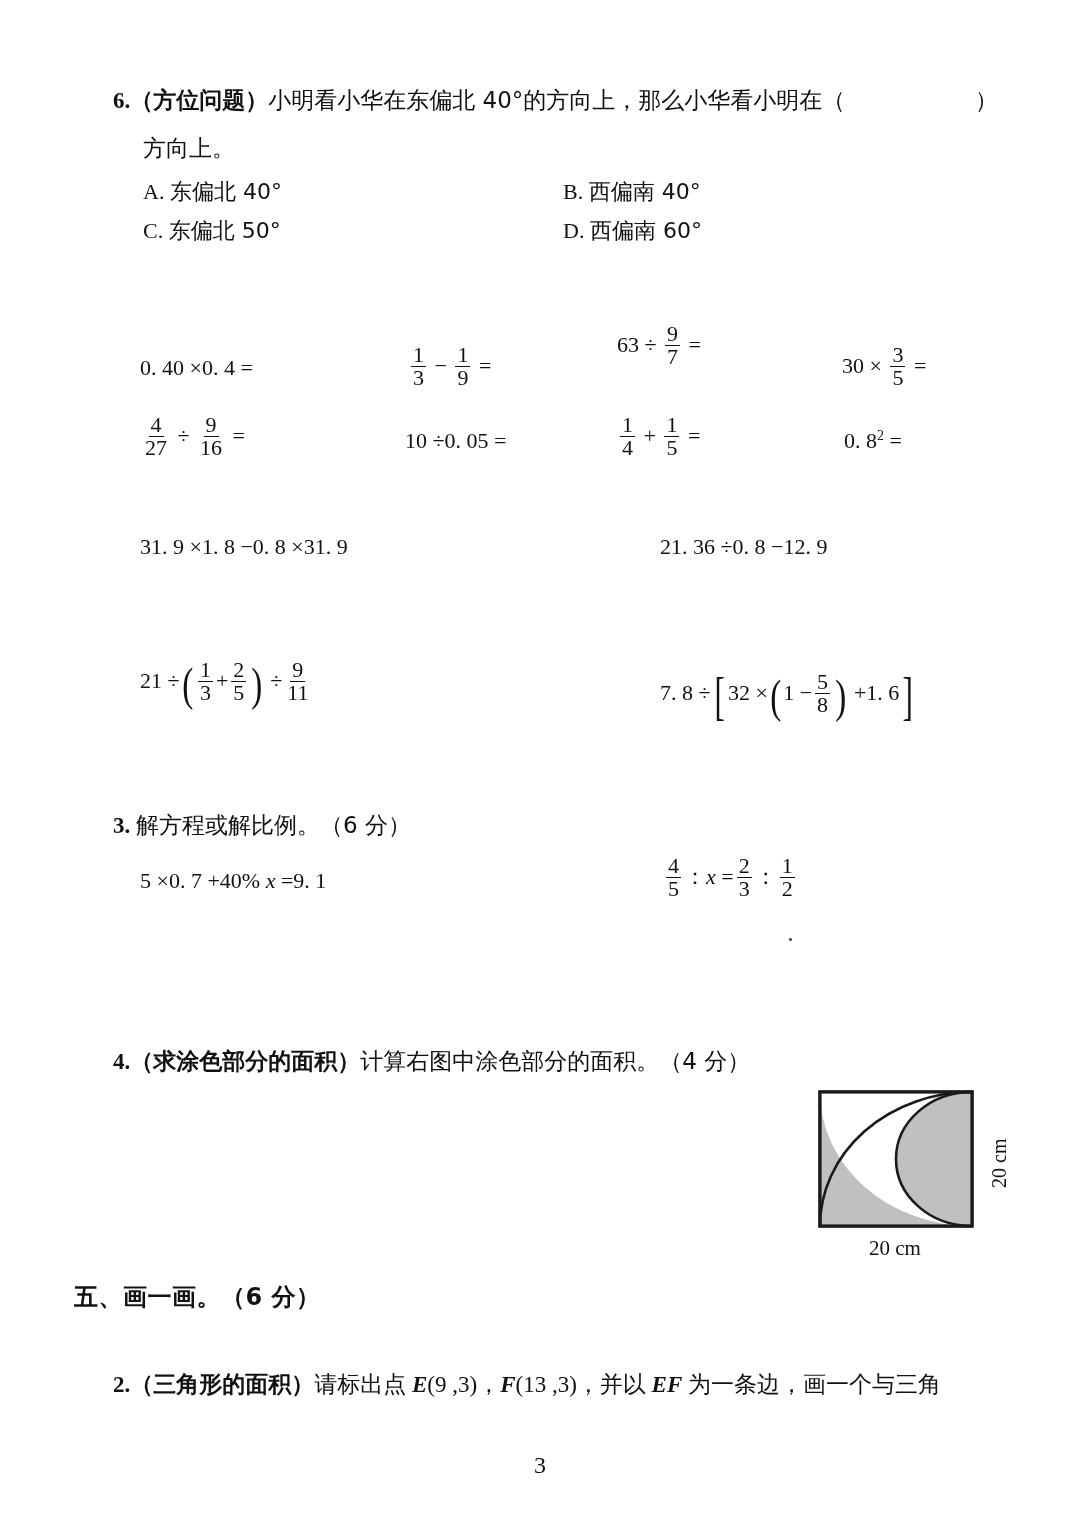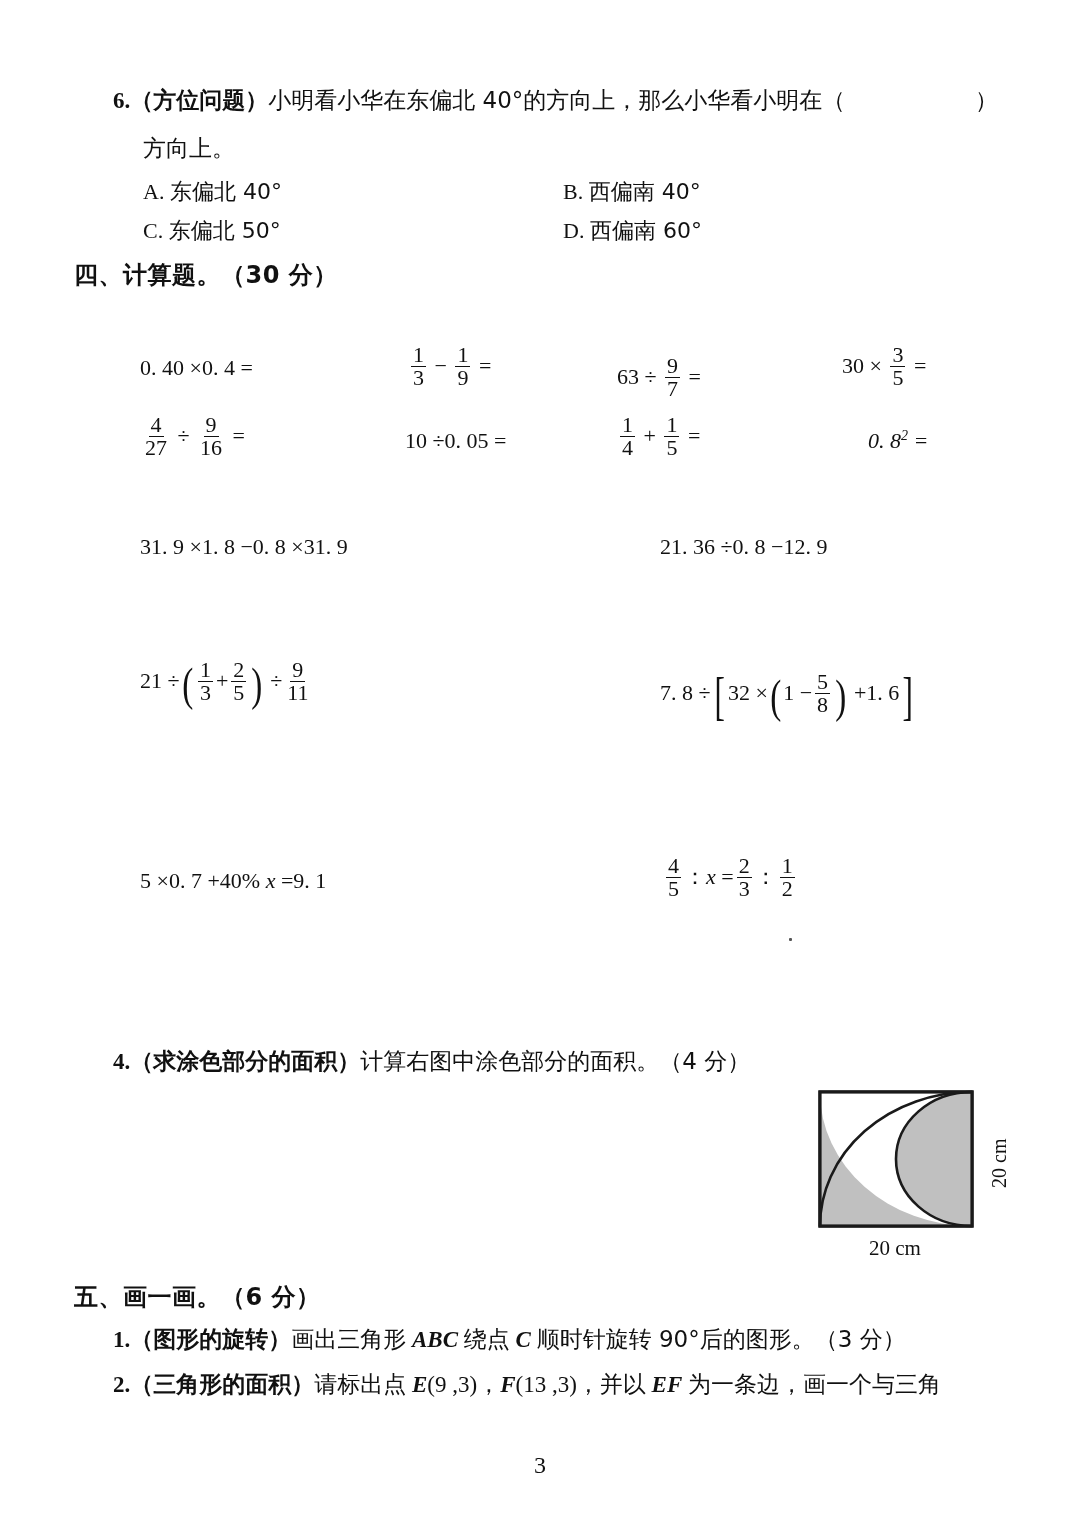--- a/index.html
+++ b/index.html
@@ -83,41 +83,40 @@
   </div>
   <div class="blk opt" style="left:143px;top:216px;">
     <span>C.</span>
     <span class="cjk">东偏北 50°</span>
   </div>
   <div class="blk opt" style="left:563px;top:216px;">
     <span>D.</span>
     <span class="cjk">西偏南 60°</span>
   </div>
 
-  <div class="blk sec-head cjk" style="left:74px;top:259px;">四、计算题。（30 分）</div>
 
 
   <div class="blk expr" style="left:140px;top:355px;">
     <span>0. 40 ×0. 4 =</span>
   </div>
 
   <div class="blk expr" style="left:408px;top:345px;">
     <span class="frac">
       <span class="num">1</span>
       <span class="den">3</span>
     </span>
     <span>−</span>
     <span class="frac">
       <span class="num">1</span>
       <span class="den">9</span>
     </span>
     <span>=</span>
   </div>
 
-  <div class="blk expr" style="left:617px;top:356px;">
+  <div class="blk expr" style="left:617px;top:324px;">
     <span>63 ÷</span>
     <span class="frac">
       <span class="num">9</span>
       <span class="den">7</span>
     </span>
     <span>=</span>
   </div>
 
   <div class="blk expr" style="left:842px;top:345px;">
     <span>30 ×</span>
@@ -151,21 +150,21 @@
       <span class="den">4</span>
     </span>
     <span>+</span>
     <span class="frac">
       <span class="num">1</span>
       <span class="den">5</span>
     </span>
     <span>=</span>
   </div>
 
-  <div class="blk expr" style="left:868px;top:428px;font-style:italic;">
+  <div class="blk expr" style="left:844px;top:428px;">
     <span>0. 8</span><span class="sup">2</span>
     <span>=</span>
   </div>
 
 
   <div class="blk expr" style="left:140px;top:534px;">31. 9 ×1. 8 −0. 8 ×31. 9</div>
   <div class="blk expr" style="left:660px;top:534px;">21. 36 ÷0. 8 −12. 9</div>
 
   <div class="blk expr" style="left:140px;top:660px;">
     <span>21 ÷</span><span class="bigparen">(</span><span class="frac">
@@ -182,20 +181,24 @@
   </div>
 
   <div class="blk expr" style="left:660px;top:660px;margin-top:12px;">
     <span>7. 8 ÷</span><span class="bigbrk">[</span><span>32 ×</span><span class="bigparen">(</span><span>1 −</span><span class="frac">
       <span class="num">5</span>
       <span class="den">8</span>
     </span><span class="bigparen">)</span>
     <span>+1. 6</span><span class="bigbrk">]</span>
   </div>
 
+  <div class="blk q-head" style="left:113px;top:810px;">
+    <span class="qnum">3.</span>
+    <span class="cjk">解方程或解比例。（6 分）</span>
+  </div>
 
   <div class="blk expr" style="left:140px;top:868px;">
     <span>5 ×0. 7 +40%</span>
     <span class="ital">x</span>
     <span>=9. 1</span>
   </div>
 
   <div class="blk expr" style="left:663px;top:856px;">
     <span class="frac">
       <span class="num">4</span>
@@ -233,27 +236,20 @@
       <path d="M154,2 A76,67 0 0 0 154,136" fill="none" stroke="#1a1a1a" stroke-width="2.6"></path>
 
       <rect x="2" y="2" width="152" height="134" fill="none" stroke="#1a1a1a" stroke-width="3.2"></rect>
     </svg>
   </div>
   <div class="vlabel" style="left:988px;top:1188px;">20 cm</div>
   <div class="hlabel" style="left:869px;top:1236px;">20 cm</div>
 
   <div class="blk sec-head cjk" style="left:74px;top:1281px;">五、画一画。（6 分）</div>
 
-  <div class="blk q-head" style="left:113px;top:1324px;">
-    <span class="qnum">1.</span><span class="cjk bold">（图形的旋转）</span><span class="cjk">画出三角形</span>
-    <span class="ital bold">ABC</span>
-    <span class="cjk">绕点</span>
-    <span class="ital bold">C</span>
-    <span class="cjk">顺时针旋转 90°后的图形。（3 分）</span>
-  </div>
 
   <div class="blk q-head" style="left:113px;top:1369px;">
     <span class="qnum">2.</span><span class="cjk bold">（三角形的面积）</span><span class="cjk">请标出点</span>
     <span class="ital bold">E</span><span>(9 ,3)</span><span class="cjk">，</span><span class="ital bold">F</span><span>(13 ,3)</span><span class="cjk">，并以</span>
     <span class="ital bold">EF</span>
     <span class="cjk">为一条边，画一个与三角</span>
   </div>
 
   <div class="pagenum" style="top:1452px;">3</div>
 

